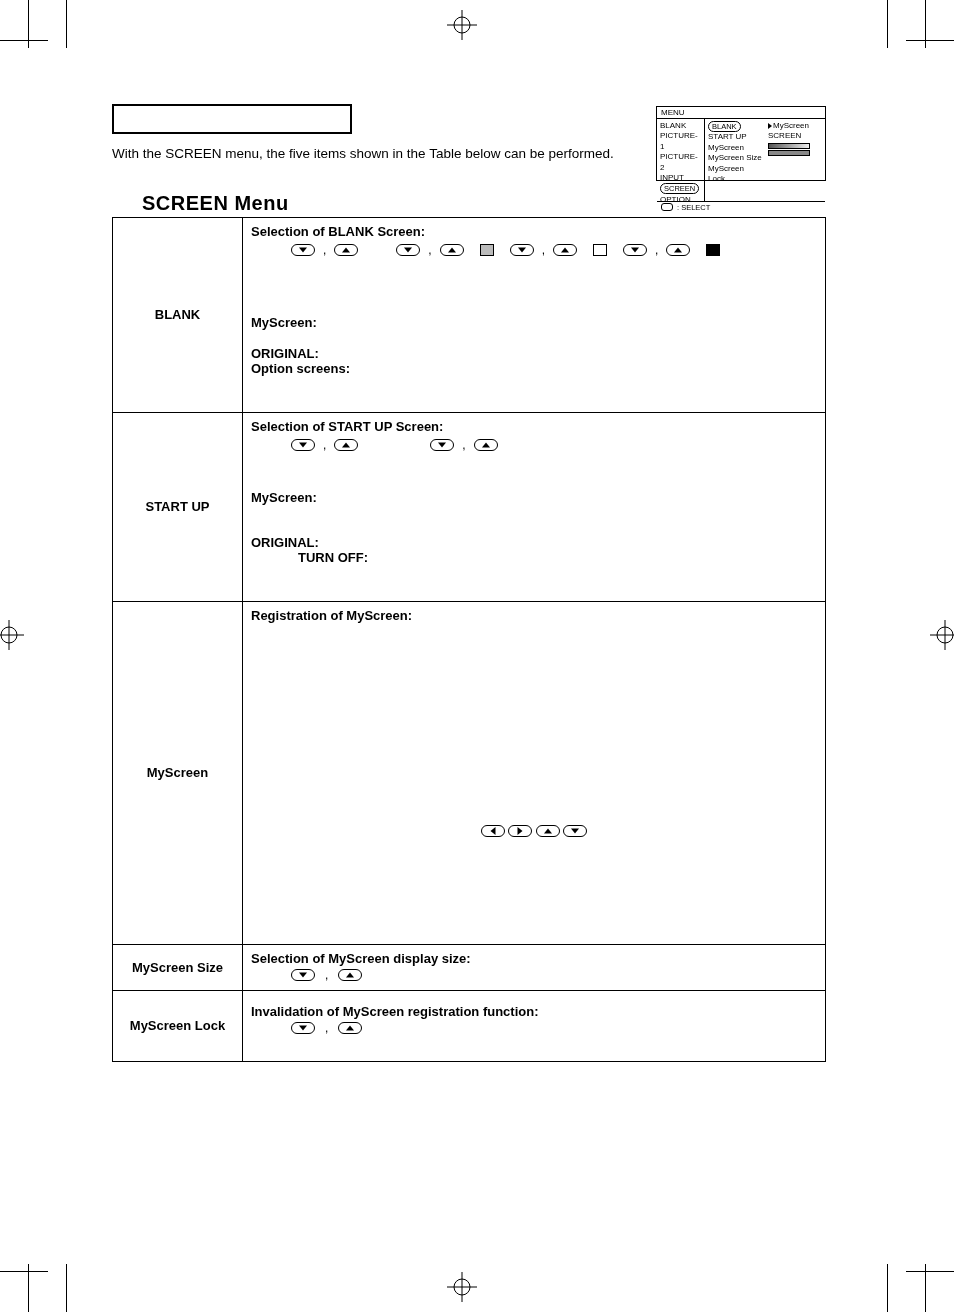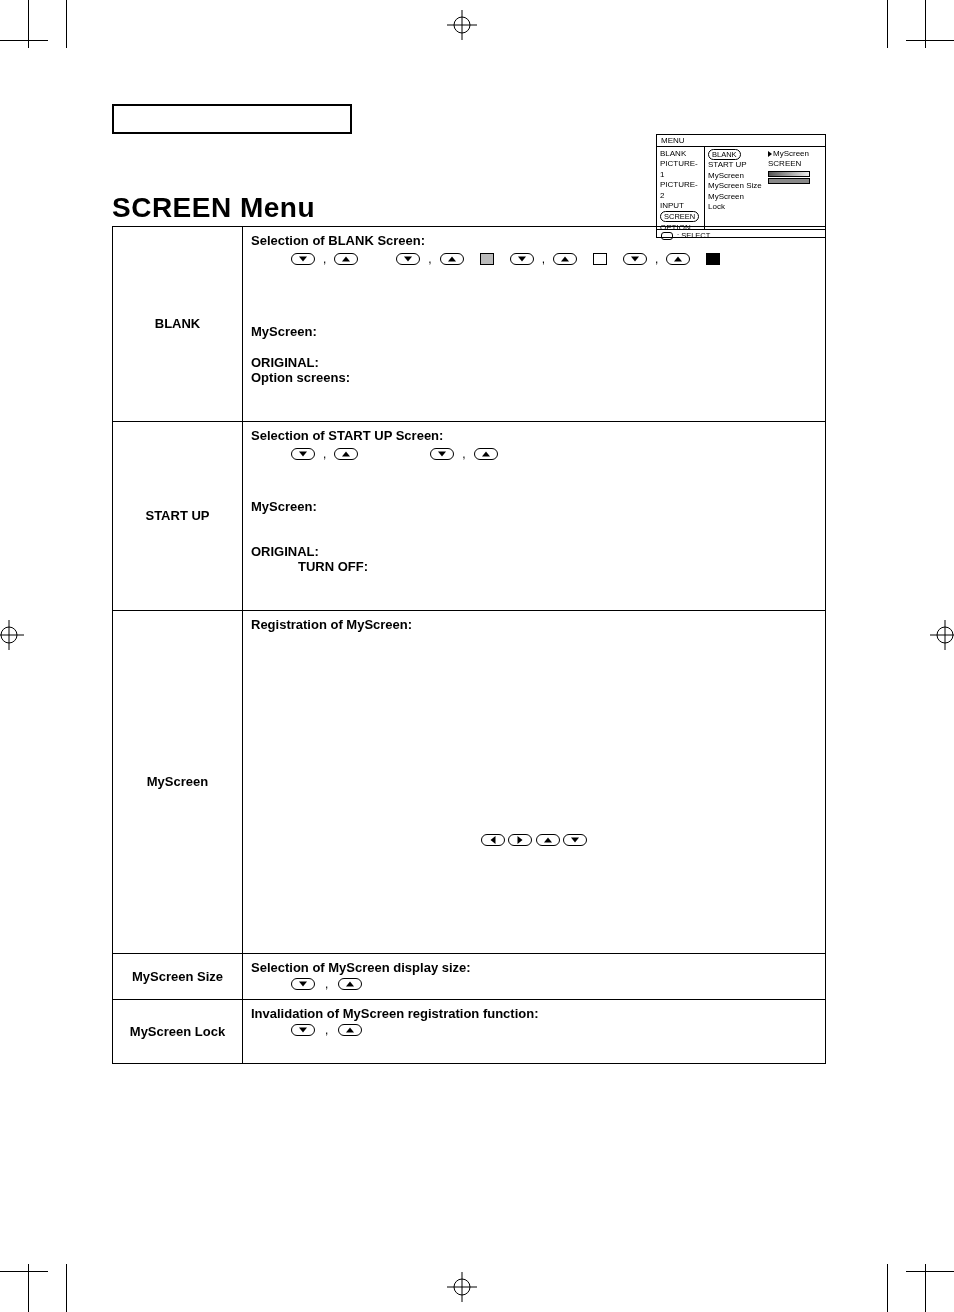--- a/index.html
+++ b/index.html
@@ -35,25 +35,26 @@
     margin-bottom: 10px;
   }
   .intro {
     font-size: 13.5px;
     line-height: 1.45;
     width: 530px;
   }
   .section-title {
     font-family: Arial, Helvetica, sans-serif;
     font-weight: 900;
-    font-size: 28px;
+    font-size: 20px;
     margin-top: 28px;
     margin-bottom: 2px;
     letter-spacing: 0.5px;
     font-stretch: condensed;
+    margin-left: 30px;
   }
   table.main {
     border-collapse: collapse;
     width: 100%;
   }
   table.main th, table.main td {
     border: 1px solid #000;
     padding: 6px 8px;
     vertical-align: top;
     font-size: 13px;
@@ -100,35 +101,34 @@
     position: absolute;
     left: 656px;
     top: 106px;
     width: 170px;
   }
   .menu-outer {
     border: 1px solid #000;
     background: #fff;
     font-size: 8px;
     position: relative;
-    height: 104px;
-    margin-top: 28px;
+    height: 75px;
   }
   .menu-header {
     border-bottom: 1px solid #000;
     padding: 1px 4px;
     font-size: 8px;
   }
   .menu-body { display:flex; height:82px; }
   .menu-col1 { border-right: 1px solid #000; width: 48px; padding:2px 3px; }
   .menu-col2 { width: 60px; padding:2px 3px; }
   .menu-col3 { width: 50px; padding:2px 3px; position:relative; }
   .menu-col1 div, .menu-col2 div, .menu-col3 div { line-height: 1.3; }
   .sel { display:inline-block; border:1px solid #000; border-radius: 7px; padding:0 3px; font-size:7.5px; line-height:1.2; }
-  .menu-footer { border-top:1px solid #000; padding:1px 4px; font-size:7.5px; display:flex; align-items:flex-end; gap:4px; }
+  .menu-footer { border-top:1px solid #000; padding:1px 4px; font-size:7.5px; display:flex; align-items:flex-start; gap:4px; }
   .nav-icon { display:inline-block; border:1px solid #000; border-radius:3px; width:12px; height:8px; position:relative; }
   .caption { text-align:center; font-size:12.5px; margin-top:2px; line-height:1.3; }
   .tri-right { display:inline-block; width:0; height:0; border-top:3px solid transparent; border-bottom:3px solid transparent; border-left:4px solid #000; vertical-align:middle; margin-right:1px; }
   .grad-bar { width:42px; height:6px; border:1px solid #000; background:linear-gradient(90deg,#555 0%,#eee 100%); margin-top:1px; }
   .grad-bar2 { width:42px; height:6px; border:1px solid #000; background:#888; margin-top:1px; }
 
 </style>
 </head>
 <body>
 
@@ -199,21 +199,21 @@
       <span class="nav-icon"></span>
       <span>: SELECT</span>
     </div>
   </div>
 </div>
 
 <div class="page">
   <div class="title-box"></div>
 
   <div class="intro">
-    <br>
+    <span>With the SCREEN menu, the five items shown in the Table below can be performed.</span><br>
   </div>
 
   <div class="section-title">SCREEN Menu</div>
 
   <table class="main">
     <tbody>
 
     <tr>
       <td class="col-item">BLANK</td>
       <td>
@@ -295,21 +295,21 @@
           <span class="btn down"></span>
           <span class="slash">,</span>
           <span class="btn up"></span>
         </div>
       </td>
     </tr>
 
     <tr>
       <td class="col-item">MyScreen Lock</td>
       <td>
-        <div class="head" style="font-weight:bold;">Invalidation of MyScreen registration function:</div>
+        <div class="head" style="font-weight:bold;margin-top:7px;">Invalidation of MyScreen registration function:</div>
         <div class="def-row">
           <span class="btn down"></span>
           <span class="slash">,</span>
           <span class="btn up"></span>
         </div>
         <div style="height:18px;"></div>
       </td>
     </tr>
   </tbody>
     </table>

